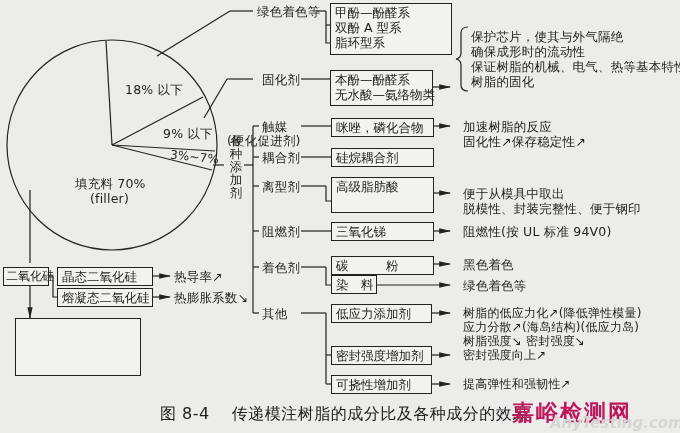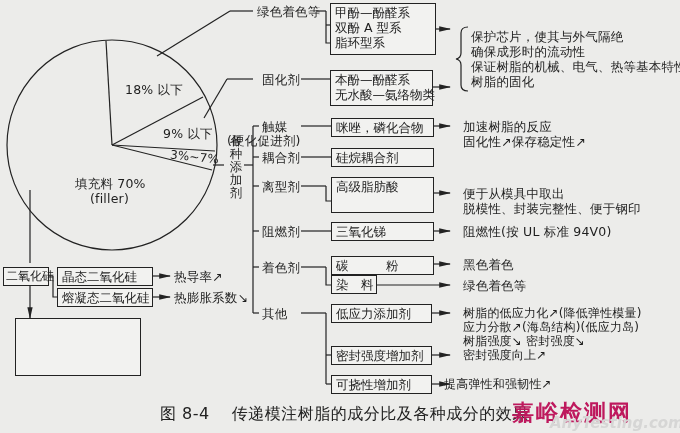--- a/index.html
+++ b/index.html
@@ -95,21 +95,21 @@
   </g>
 </svg>
 
 <div class="txt" style="left:125px;top:82px;">18% 以下</div>
 <div class="txt" style="left:163px;top:126px;">9% 以下</div>
 <div class="txt small" style="left:170px;top:150px;transform:rotate(6deg);">3%~7%</div>
 <div class="txt" style="left:75px;top:176px;">填充料 70%</div>
 <div class="txt" style="left:90px;top:191px;">(filler)</div>
 
 <div class="txt" style="left:257px;top:4px;">绿色着色等</div>
-<div class="box" style="left:330px;top:3px;width:106px;height:52px;">
+<div class="box" style="left:330px;top:3px;width:122px;height:52px;">
   <div>甲酚—酚醛系</div>
   <div>双酚 A 型系</div>
   <div>脂环型系</div>
 </div>
 
 <div class="txt" style="left:262px;top:72px;">固化剂</div>
 <div class="box" style="left:330px;top:70px;width:103px;height:36px;">
   <div>本酚—酚醛系</div>
   <div>无水酸—氨络物类</div>
 </div>
@@ -152,21 +152,21 @@
 <div class="txt" style="left:262px;top:306px;">其他</div>
 <div class="box" style="left:331px;top:304px;width:101px;height:19px;">低应力添加剂</div>
 <div class="txt small" style="left:463px;top:306px;">树脂的低应力化↗(降低弹性模量)</div>
 <div class="txt small" style="left:463px;top:320px;">应力分散↗(海岛结构)(低应力岛)</div>
 <div class="txt small" style="left:463px;top:334px;">树脂强度↘ 密封强度↘</div>
 
 <div class="box" style="left:331px;top:346px;width:101px;height:19px;">密封强度增加剂</div>
 <div class="txt small" style="left:463px;top:348px;">密封强度向上↗</div>
 
 <div class="box" style="left:331px;top:375px;width:101px;height:19px;">可挠性增加剂</div>
-<div class="txt small" style="left:444px;top:377px;">提高弹性和强韧性↗</div>
+<div class="txt small" style="left:463px;top:377px;">提高弹性和强韧性↗</div>
 
 <div class="box small" style="left:3px;top:267px;width:46px;height:19px;padding:1px 2px;">二氧化硅</div>
 <div class="box" style="left:57px;top:267px;width:96px;height:19px;">晶态二氧化硅</div>
 <div class="box" style="left:57px;top:288px;width:96px;height:19px;">熔凝态二氧化硅</div>
 <div class="txt" style="left:174px;top:269px;">热导率↗</div>
 <div class="txt" style="left:174px;top:290px;">热膨胀系数↘</div>
 
 <div class="box small" style="left:15px;top:318px;width:126px;height:58px;padding:3px 5px;">
 </div>
 

